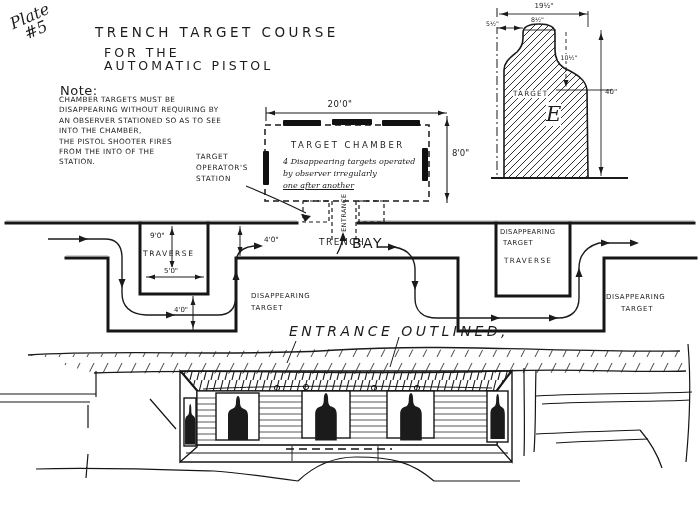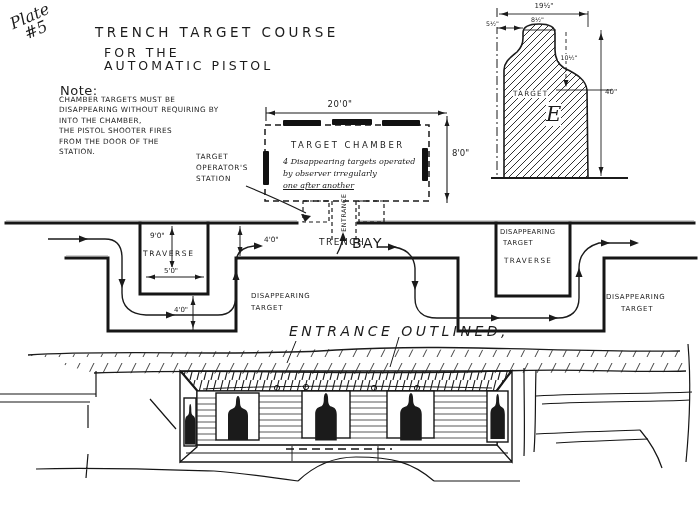--- a/index.html
+++ b/index.html
@@ -209,23 +209,24 @@
 </div>
 
 <div class="lbl" style="left:95px;top:25px;font-size:13.5px;letter-spacing:3.5px;">TRENCH TARGET COURSE</div>
 <div class="lbl" style="left:104px;top:46px;font-size:12.5px;letter-spacing:3px;">FOR THE</div>
 <div class="lbl" style="left:104px;top:59px;font-size:12.5px;letter-spacing:3px;">AUTOMATIC PISTOL</div>
 
 <div class="lbl" style="left:60px;top:84px;font-size:13px;letter-spacing:.5px;">Note:</div>
 <div class="lbl" style="left:59px;top:95px;font-size:7.3px;letter-spacing:.4px;line-height:10.4px;">
   <div>CHAMBER TARGETS MUST BE</div>
   <div>DISAPPEARING WITHOUT REQUIRING BY</div>
+  <div>AN OBSERVER STATIONED SO AS TO SEE</div>
   <div>INTO THE CHAMBER,</div>
   <div>THE PISTOL SHOOTER FIRES</div>
-  <div>FROM THE DOOR OF THE</div>
+  <div>FROM THE INTO OF THE</div>
   <div>STATION.</div>
 </div>
 
 <div class="lbl" style="left:196px;top:151px;font-size:7.3px;letter-spacing:.6px;line-height:11px;">
   <div>TARGET</div>
   <div>OPERATOR'S</div>
   <div>STATION</div>
 </div>
 
 <div class="lbl ctr" style="left:316px;top:100px;width:48px;font-size:8.5px;letter-spacing:.5px;">20'0"</div>

